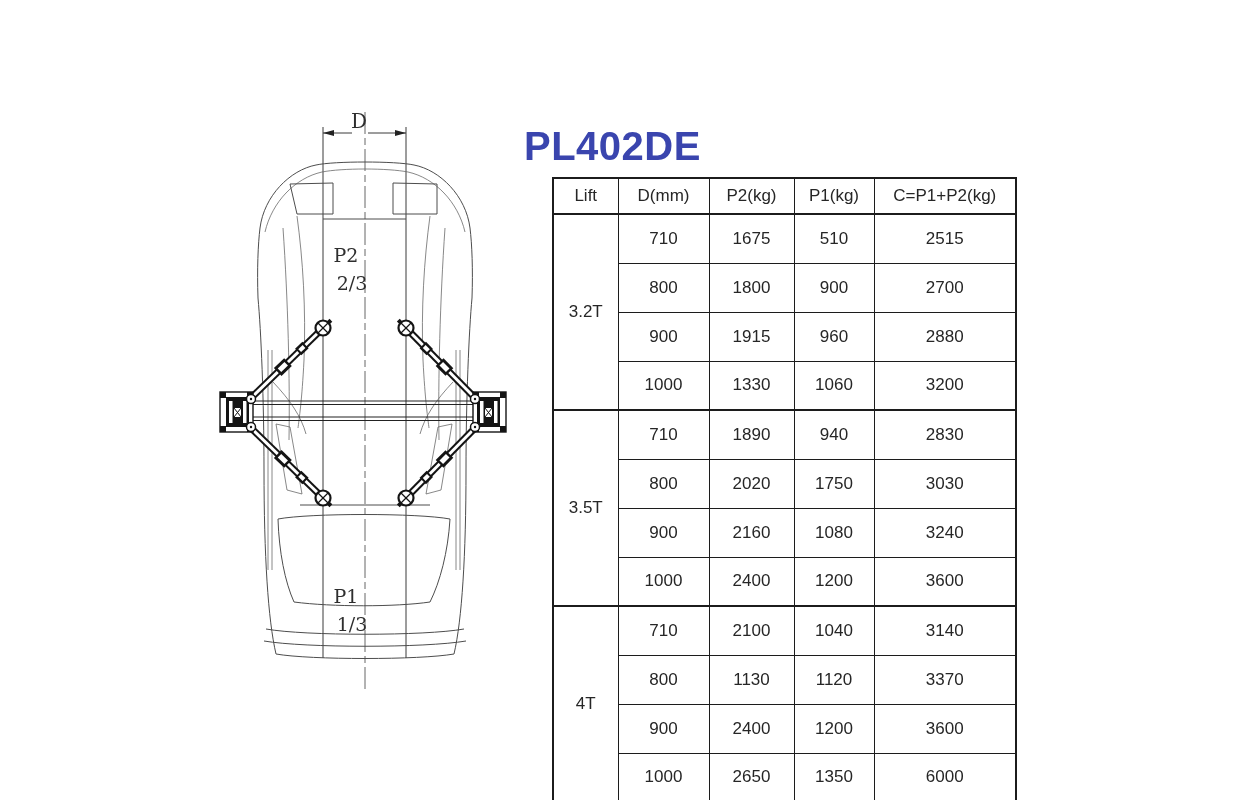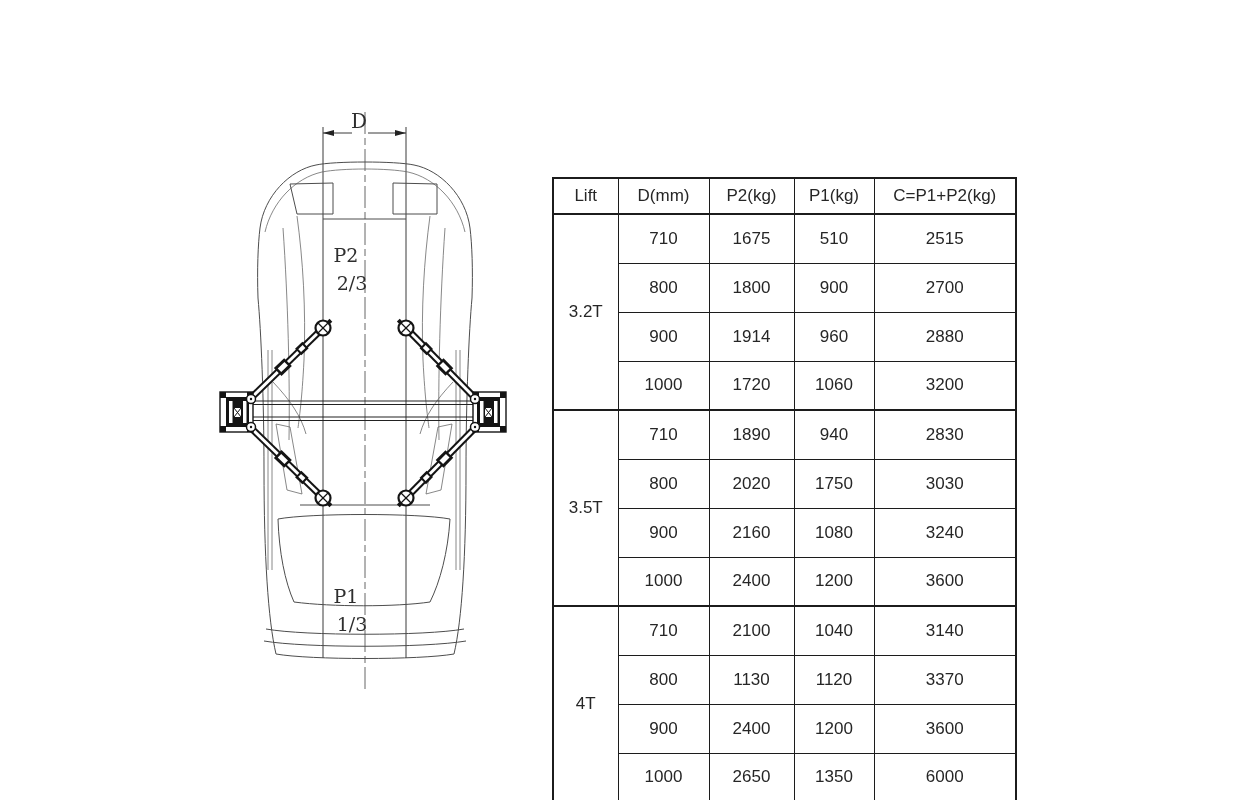--- a/index.html
+++ b/index.html
@@ -205,20 +205,21 @@
         <line x1="411" y1="493" x2="401" y2="503" stroke="#141414" stroke-width="1.3"></line>
       </g>
     </g>
 
     <text class="cadtext" x="346" y="262" font-size="19" text-anchor="middle">P2</text>
     <text class="cadtext" x="352" y="290" font-size="19" text-anchor="middle">2/3</text>
     <text class="cadtext" x="346" y="603" font-size="19" text-anchor="middle">P1</text>
     <text class="cadtext" x="352" y="631" font-size="19" text-anchor="middle">1/3</text>
   </svg>
 
+  <div class="page-title" style="color: rgb(58, 69, 174);">PL402DE</div>
 
   <table class="spec">
     <colgroup>
       <col style="width:65px">
         <col style="width:91px">
         <col style="width:85px">
       <col style="width:80px">
         <col style="width:142px">
     </colgroup>
     <tbody>
@@ -238,27 +239,27 @@
       <td>2515</td>
     </tr>
     <tr>
       <td>800</td>
       <td>1800</td>
       <td>900</td>
       <td>2700</td>
     </tr>
     <tr>
       <td>900</td>
-      <td>1914</td>
+      <td>1915</td>
       <td>960</td>
       <td>2880</td>
     </tr>
     <tr>
       <td>1000</td>
-      <td>1720</td>
+      <td>1330</td>
       <td>1060</td>
       <td>3200</td>
     </tr>
 
     <tr class="group-start">
       <td rowspan="4">3.5T</td>
       <td>710</td>
       <td>1890</td>
       <td>940</td>
       <td>2830</td>

